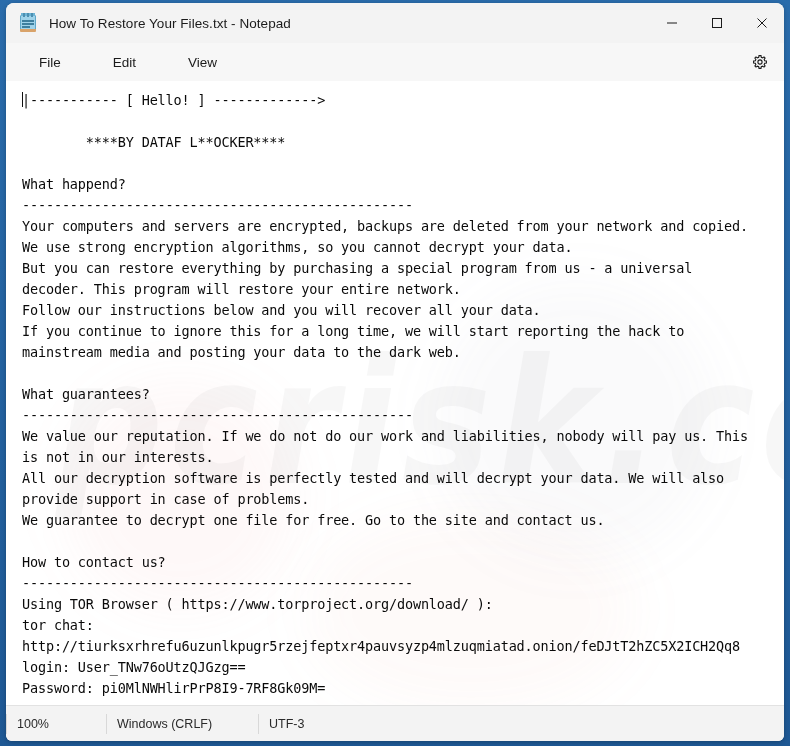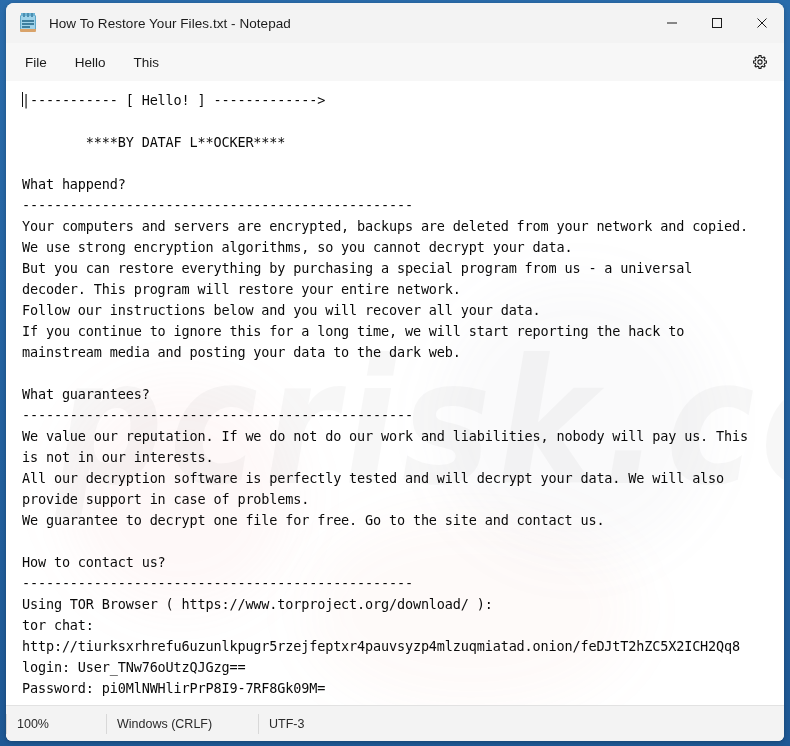--- a/index.html
+++ b/index.html
@@ -108,22 +108,23 @@
   }
   .wc-btn svg { stroke: #1b1b1b; stroke-width: 1; fill: none; }
 
   
   #menubar {
     height: 38px;
     flex: 0 0 38px;
     background: #f7f7f7;
     display: flex;
     align-items: center;
-    padding-left: 8px;
-    position: relative;
+    padding-left: 22px;
+    position: relative;
+    gap: 24px;
   }
   .menu-item {
     font-size: 13.5px;
     color: #1b1b1b;
     padding: 5px 11px;
     margin-right: 6px;
     border-radius: 4px;
     cursor: default;
     white-space: nowrap;
   }
@@ -258,22 +259,22 @@
         <svg width="12" height="12" viewBox="0 0 12 12">
             <line x1="1.5" y1="1.5" x2="10.5" y2="10.5"></line>
             <line x1="10.5" y1="1.5" x2="1.5" y2="10.5"></line>
           </svg>
       </div>
     </div>
   </div>
 
   <div id="menubar">
     <div class="menu-item">File</div>
-    <div class="menu-item">Hello</div>
-    <div class="menu-item">This</div>
+    <div class="menu-item">Edit</div>
+    <div class="menu-item">View</div>
 
     <div id="settings-btn">
       <svg width="16" height="16" viewBox="0 0 16 16" fill="none" stroke="#1b1b1b" stroke-width="1.1">
         <circle cx="8" cy="8" r="2.1"></circle>
         <path d="M8 1.6 L9.0 1.6 L9.3 3.3 L10.6 3.85 L12.0 2.9 L13.1 4.0 L12.15 5.4 L12.7 6.7 L14.4 7.0 L14.4 8.0 L14.4 9.0 L12.7 9.3 L12.15 10.6 L13.1 12.0 L12.0 13.1 L10.6 12.15 L9.3 12.7 L9.0 14.4 L8.0 14.4 L7.0 14.4 L6.7 12.7 L5.4 12.15 L4.0 13.1 L2.9 12.0 L3.85 10.6 L3.3 9.3 L1.6 9.0 L1.6 8.0 L1.6 7.0 L3.3 6.7 L3.85 5.4 L2.9 4.0 L4.0 2.9 L5.4 3.85 L6.7 3.3 L7.0 1.6 Z"></path>
       </svg>
     </div>
   </div>
 
   <div id="editor-wrap">

